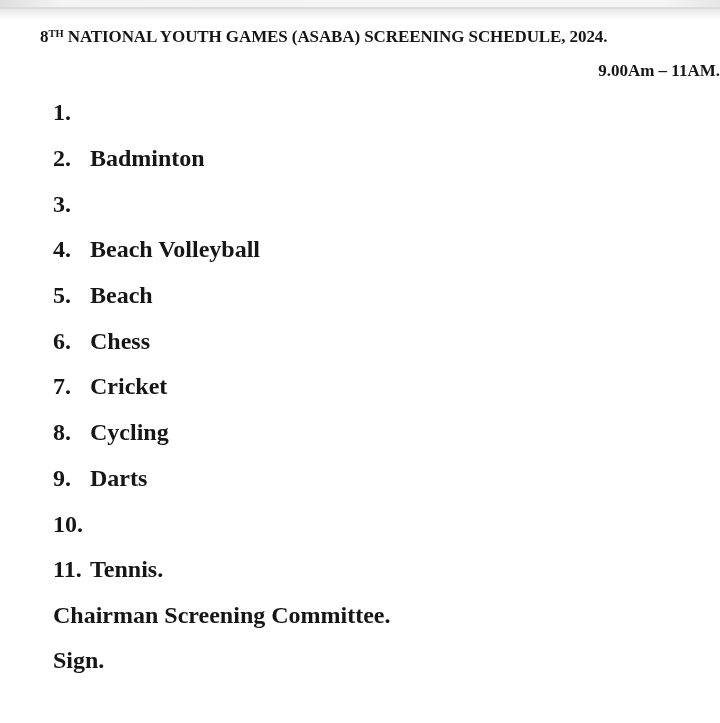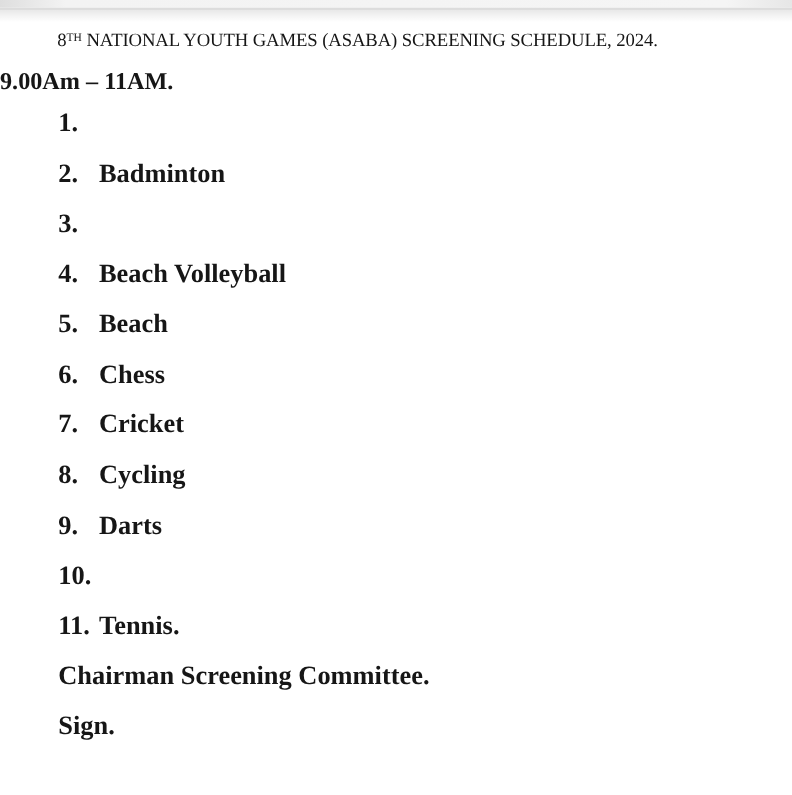--- a/index.html
+++ b/index.html
@@ -15,30 +15,30 @@
     position: absolute; top: 0; left: 0; right: 0; height: 7px;
     background: linear-gradient(90deg, #dedede 0px, #f3f3f3 60px, #f5f5f5 calc(100% - 60px), #e6e6e6 100%);
     border-bottom: 2px solid #dcdcdc;
   }
   .topbar-shadow {
     position: absolute; top: 9px; left: 0; right: 0; height: 11px;
     background: linear-gradient(rgba(0,0,0,0.09), rgba(255,255,255,0));
   }
   .doc { position: absolute; inset: 0; color: #161616; }
   .title {
-    position: absolute; top: 27px; left: 52px; right: 20px;
-    font-size: 17px; font-weight: normal; letter-spacing: -0.1px;
+    position: absolute; top: 27px; left: 40px; right: 20px;
+    font-size: 17px; font-weight: bold; letter-spacing: -0.1px;
     white-space: nowrap;
   }
   .title .sup {
     font-size: 10.5px; position: relative; top: -5.5px; letter-spacing: 0;
   }
   .subtitle {
     position: absolute; top: 61px; left: 0; right: 0;
-    text-align: left; font-size: 22px; font-weight: bold;
+    text-align: right; font-size: 17px; font-weight: bold;
   }
   .list {
     position: absolute; top: 90px; left: 53px; right: 20px;
   }
   .row {
     height: 45.7px;
     display: flex; align-items: center;
     font-size: 24px; font-weight: bold;
     white-space: nowrap;
   }

